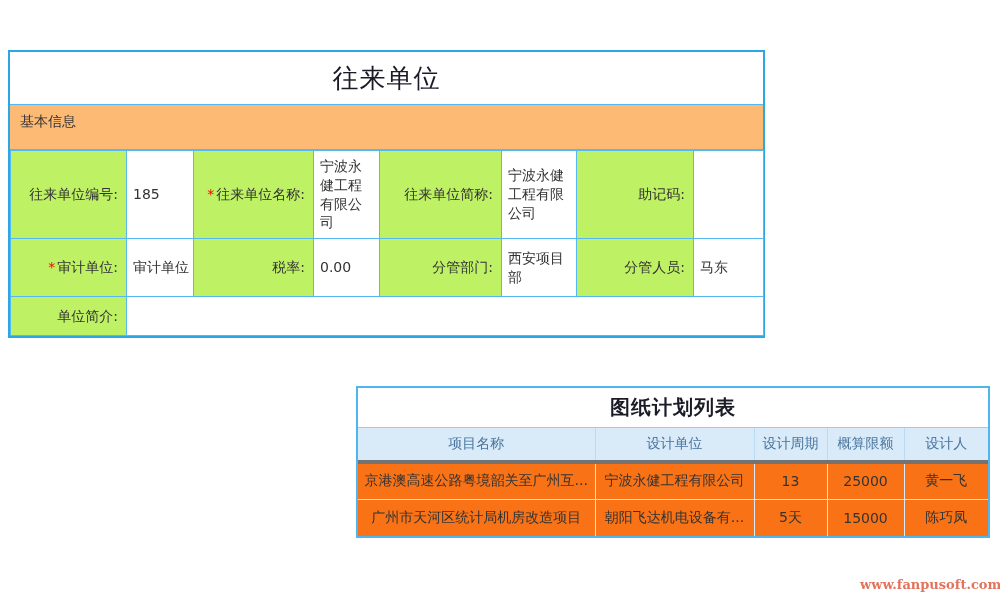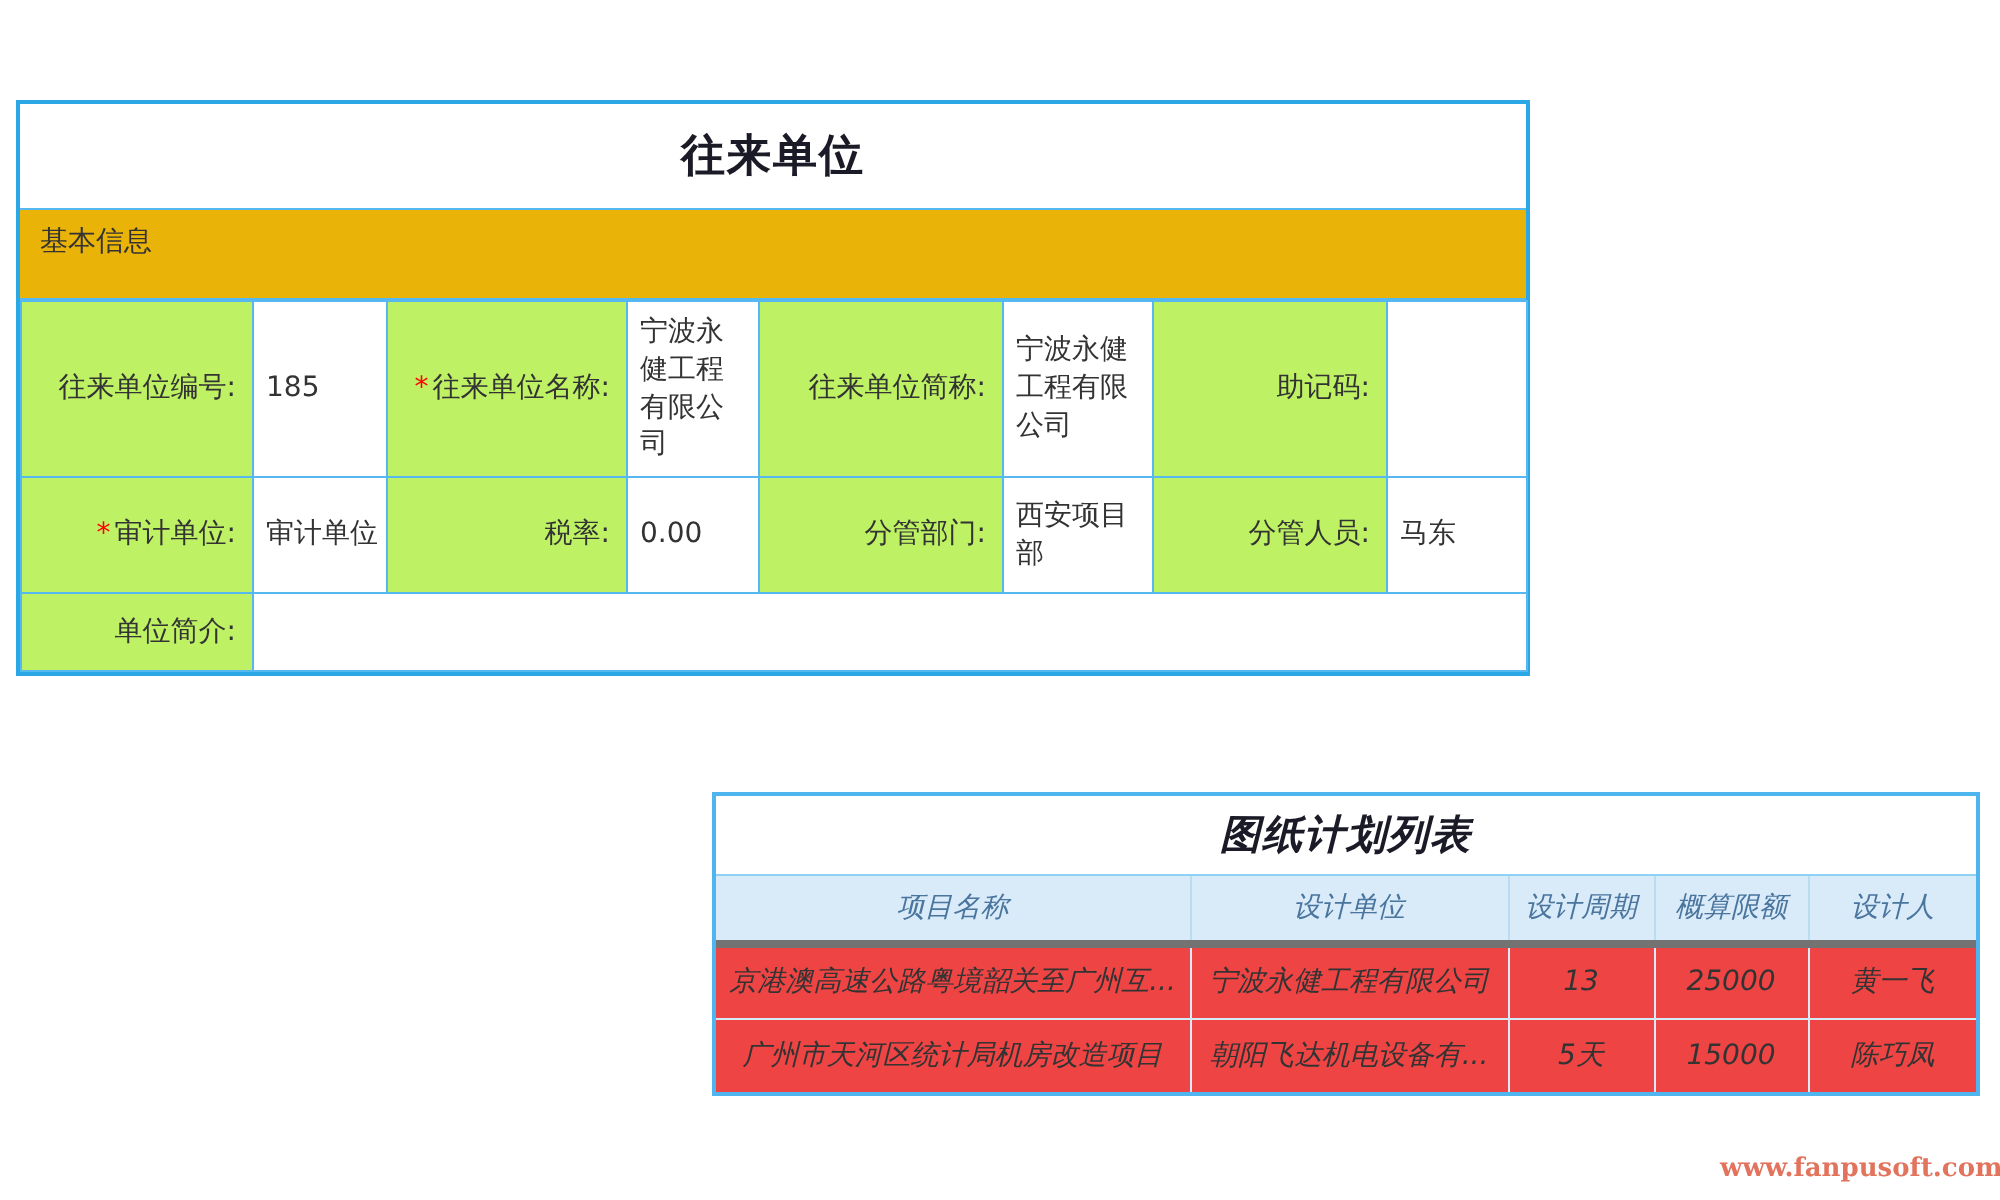--- a/index.html
+++ b/index.html
@@ -15,27 +15,27 @@
   .form-panel {
     position: absolute;
     left: 8px; top: 50px;
     width: 757px;
     border: 2px solid #2ba7e5;
     background: #fff;
   }
   .form-title {
     height: 52px;
     display: flex; align-items: center; justify-content: center;
-    font-size: 22px; font-weight: bold; color: #1b1b27;
+    font-size: 26px; font-weight: normal; color: #1b1b27;
     letter-spacing: 1px;
   }
   .section-bar {
     height: 46px;
     line-height: 33px;
-    background: #eab308;
+    background: #fdba74;
     border-top: 1px solid #55b8f0;
     border-bottom: 1px solid #55b8f0;
     padding-left: 10px;
     font-size: 14px; color: #333;
   }
   table.form-table {
     border-collapse: collapse;
     table-layout: fixed;
     width: 100%;
   }
@@ -60,25 +60,24 @@
     color: #333;
   }
   .req { color: #ff0000; margin-right: 2px; font-size: 14px; }
   tr.fr1 { height: 88px; }
   tr.fr2 { height: 58px; }
   tr.fr3 { height: 39px; }
 
   
   .list-panel {
     position: absolute;
-    left: 356px; top: 396px;
+    left: 356px; top: 386px;
     width: 634px;
     border: 2px solid #4fb5ee;
     background: #fff;
-    font-style: italic;
   }
   .list-title {
     height: 40px;
     display: flex; align-items: center; justify-content: center;
     font-size: 20px; font-weight: bold; color: #1b1b27;
     border-bottom: 1px solid #8fd0f5;
     letter-spacing: 1px;
   }
   table.list-table {
     border-collapse: collapse;
@@ -94,21 +93,21 @@
     text-align: center;
     border-right: 1px solid #b9dcf2;
     border-bottom: 4px solid #737373;
   }
   table.list-table th:last-child { border-right: none; }
   table.list-table td {
     height: 37px;
     font-size: 14px;
     text-align: center;
     color: #333;
-    background: #ef4444;
+    background: #f97316;
     border-right: 1px solid #d5eaf9;
     border-bottom: 1px solid #d5eaf9;
     padding: 2px 4px;
     overflow: hidden;
     white-space: nowrap;
     text-overflow: ellipsis;
   }
   table.list-table td:last-child { border-right: none; }
   table.list-table tr:last-child td { border-bottom: none; }
   td.cell-link {

